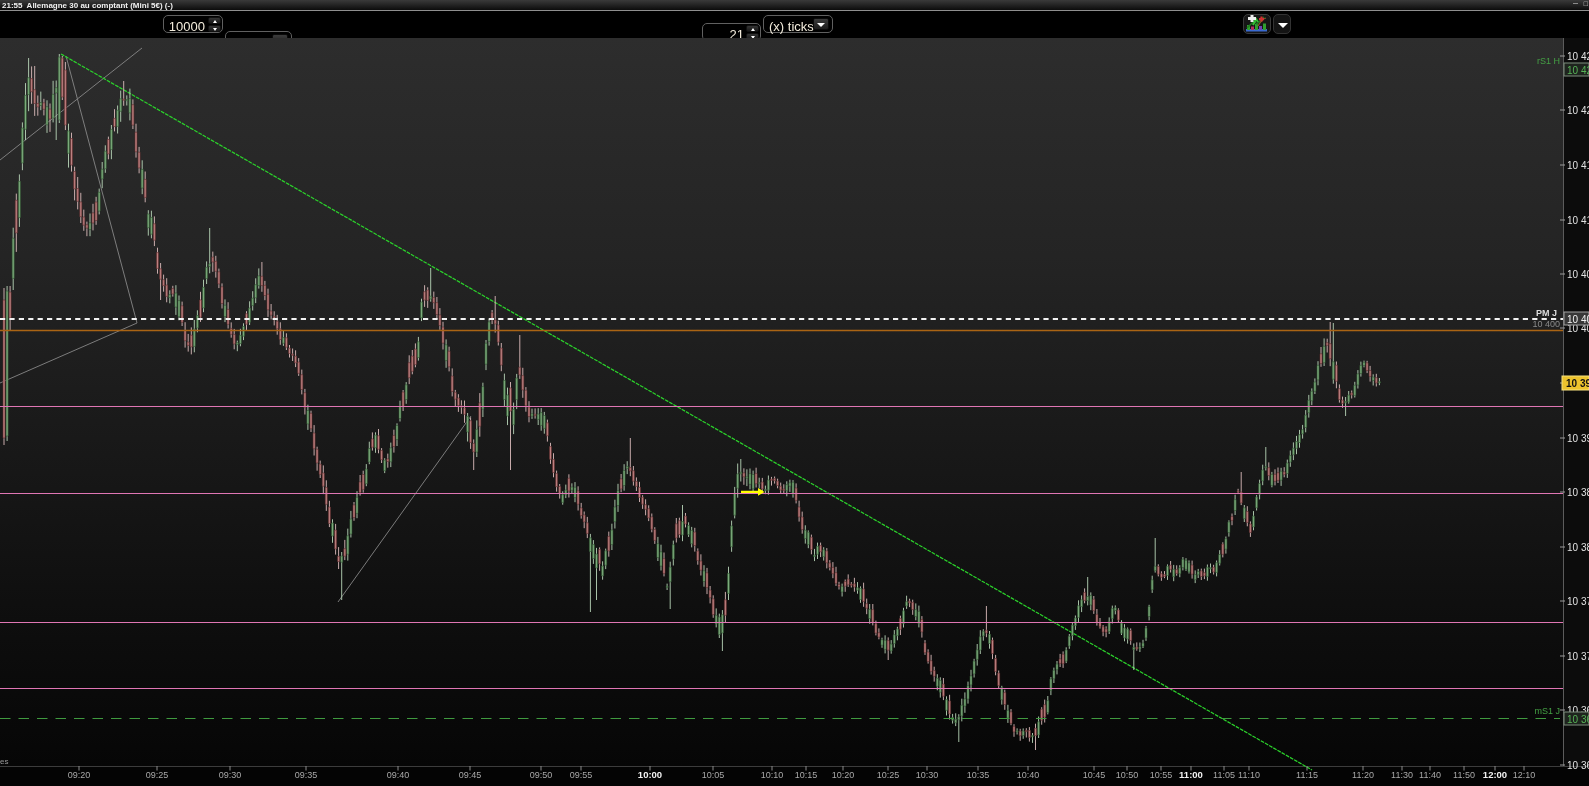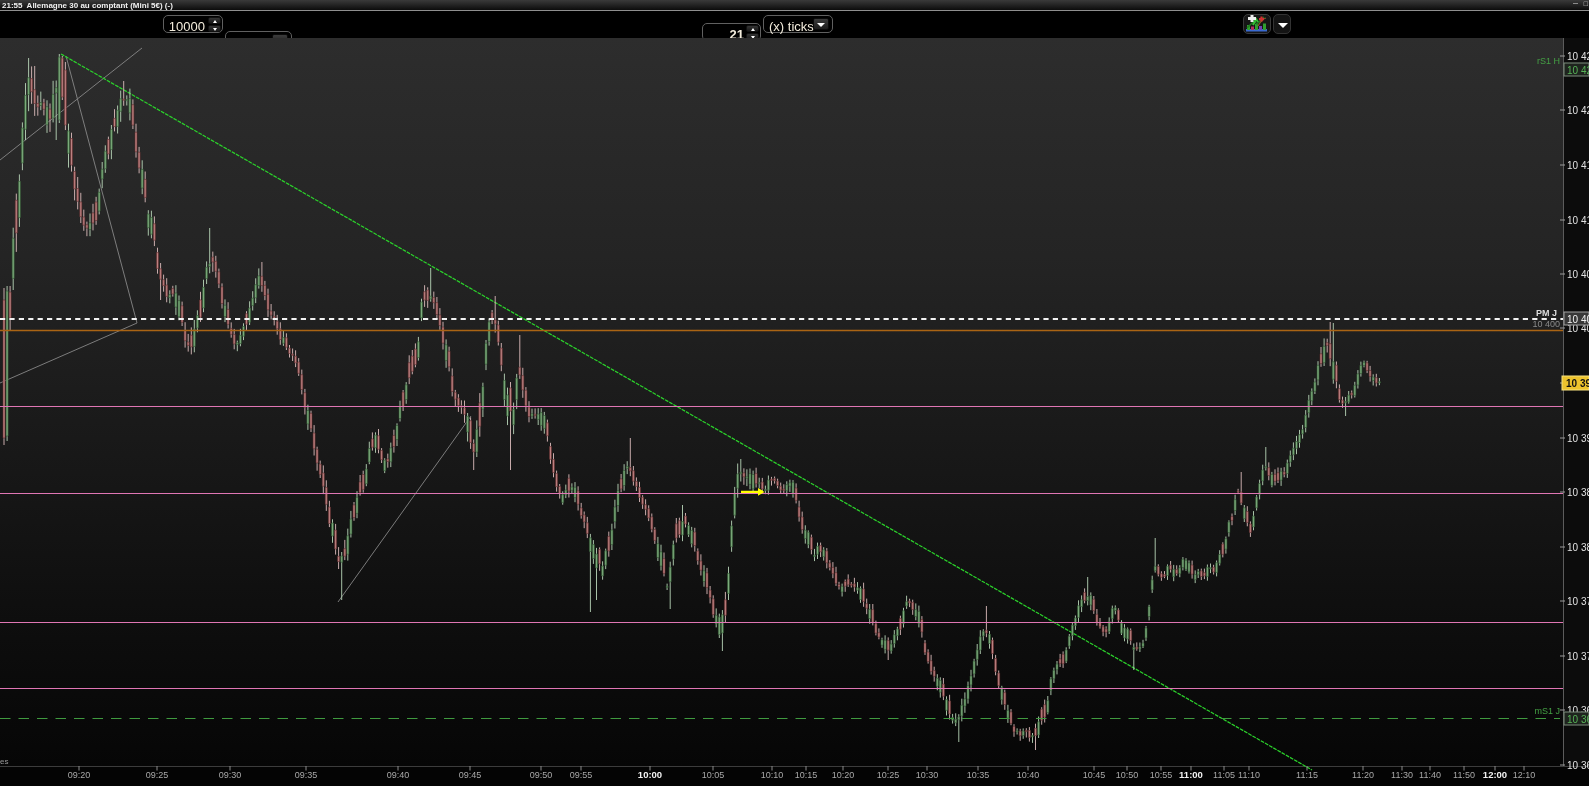--- a/index.html
+++ b/index.html
@@ -39,21 +39,21 @@
             <div class="tri-d"></div>
           </div>
         </div>
   </div>
   <div class="ibox" style="left:225px;top:19px;width:67px;">
      <div class="ival" style="left:5px;">(x) unités</div>
      <div class="ddbtn" style="right:3px;">
           <div class="t"></div>
         </div>
   </div>
-  <div class="ibox" style="left:702px;top:11px;width:59px;font-weight:bold;">
+  <div class="ibox" style="left:702px;top:11px;width:59px;">
      <div class="ival" style="right:16px;">21</div>
      <div class="spin" style="right:1px;">
           <div class="u">
             <div class="tri-u"></div>
           </div>
           <div class="d">
             <div class="tri-d"></div>
           </div>
         </div>
   </div>

